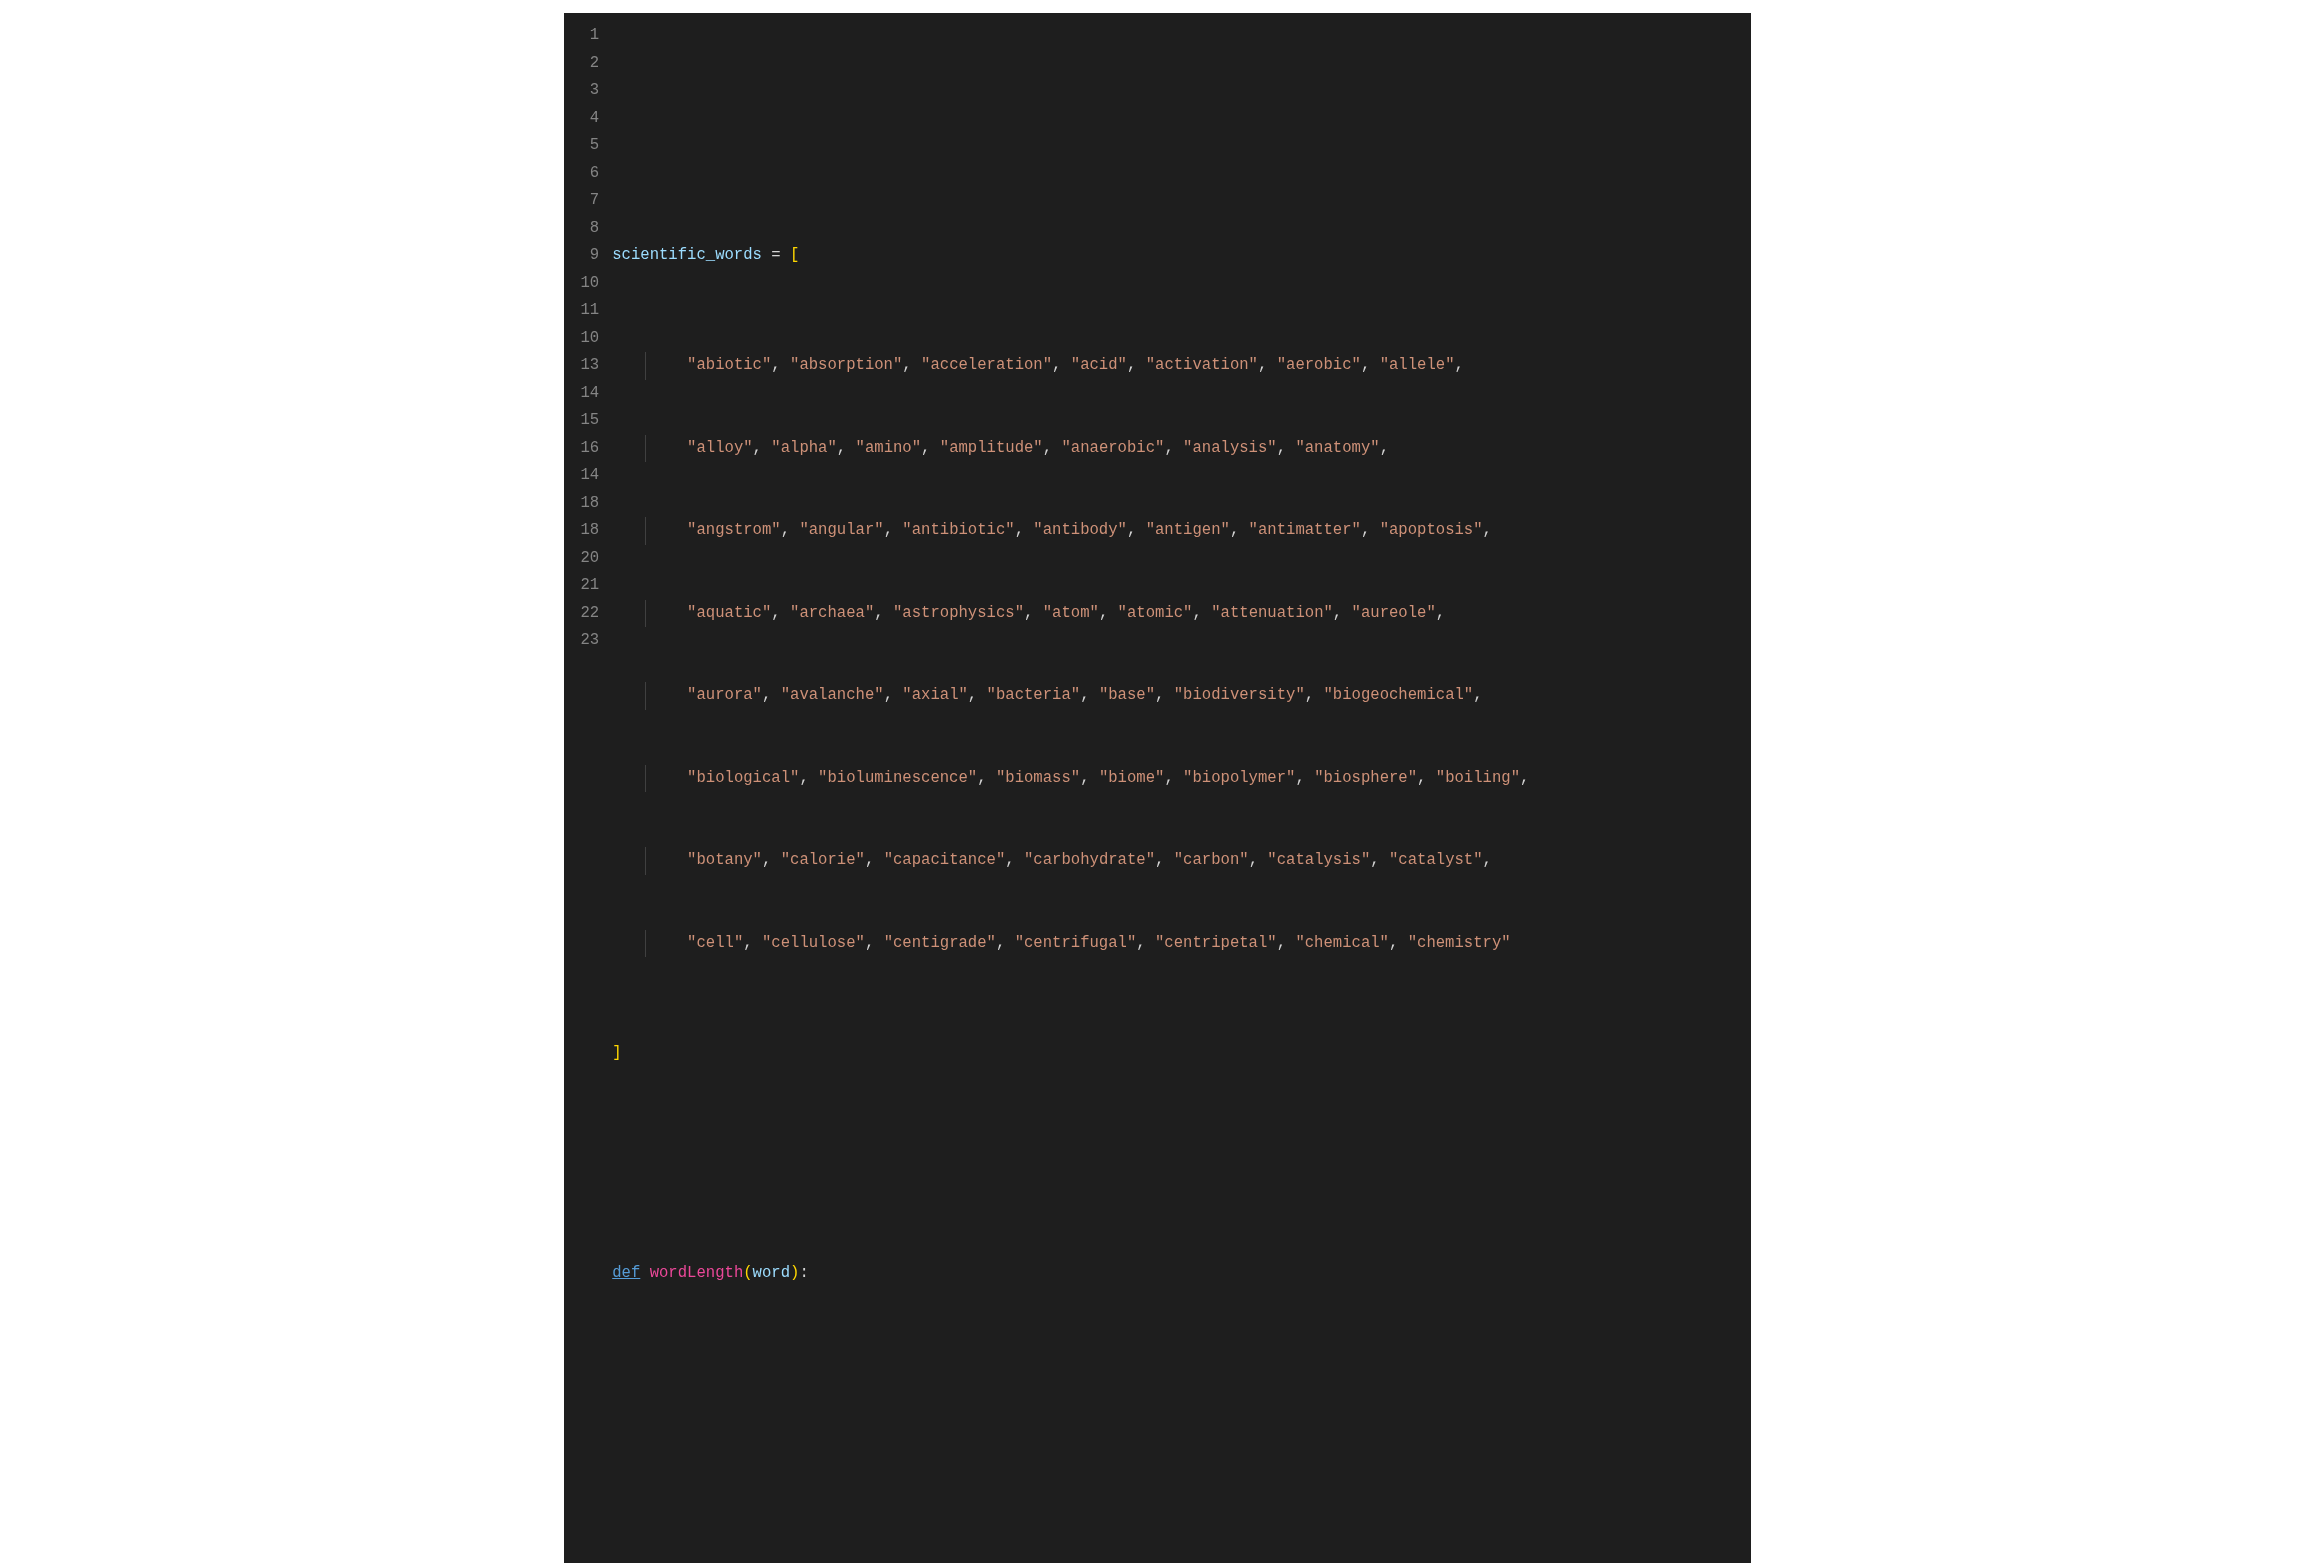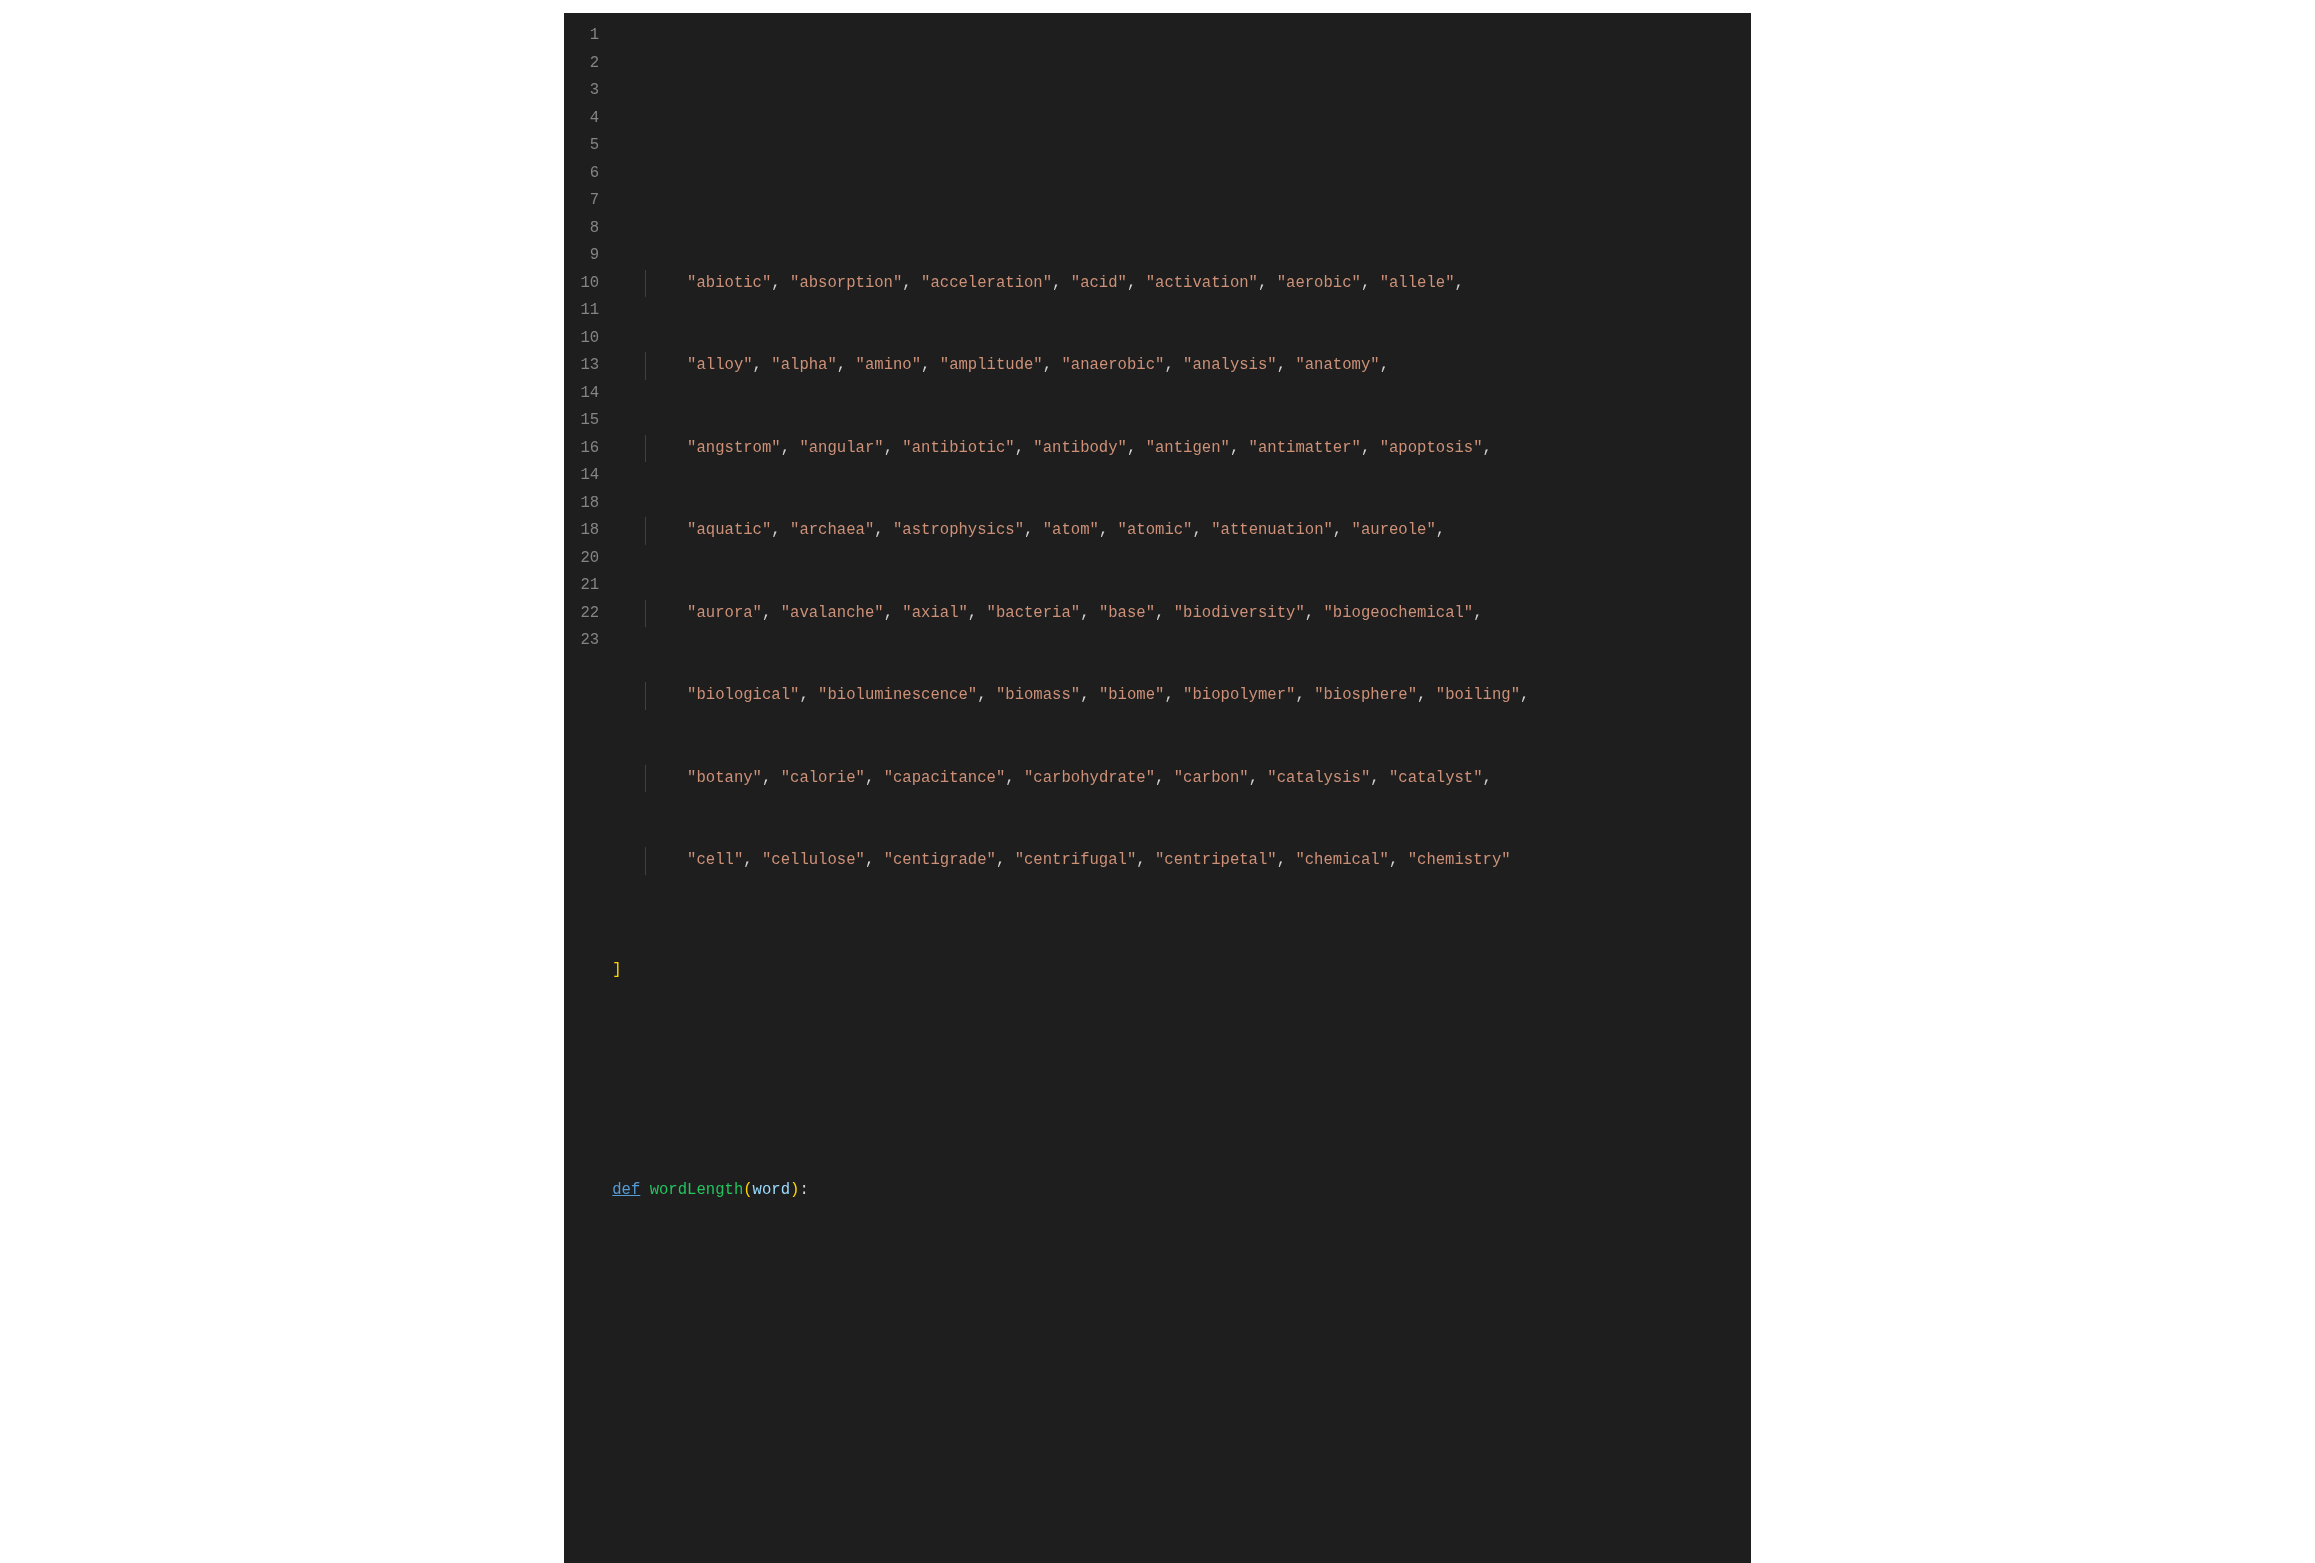--- a/index.html
+++ b/index.html
@@ -40,21 +40,21 @@
   .indent-guide {
     position: absolute;
     left: 0;
     top: 0;
     bottom: 0;
     border-left: 0.9px solid #404040;
   }
   .tok-kw     { color: #569cd6; text-decoration: underline; }
   .tok-mod    { color: #4ec9b0; }
   .tok-var    { color: #9cdcfe; }
-  .tok-func   { color: #22c55e; }
+  .tok-func   { color: #ec4899; }
   .tok-bltn   { color: #dcdcaa; }
   .tok-str    { color: #ce9178; }
   .tok-num    { color: #b5cea8; }
   .tok-punc   { color: #d4d4d4; }
   .tok-brkY   { color: #ffd700; }
   .tok-ctrl   { color: #c586c0; }
 </style>
 </head>
 <body>
 
@@ -85,20 +85,21 @@
         <div>21</div>
         <div>22</div>
         <div>23</div>
       </div>
 
       <div class="code">
         
         
         <div class="row"></div>
         
+        <div class="row"><span class="tok-var">scientific_words</span><span class="tok-punc"> = </span><span class="tok-brkY">[</span></div>
         
         <div class="row list-line"><span class="indent-guide" style="left: 33px;"></span>        <span class="tok-str">"abiotic"</span><span class="tok-punc">, </span><span class="tok-str">"absorption"</span><span class="tok-punc">, </span><span class="tok-str">"acceleration"</span><span class="tok-punc">, </span><span class="tok-str">"acid"</span><span class="tok-punc">, </span><span class="tok-str">"activation"</span><span class="tok-punc">, </span><span class="tok-str">"aerobic"</span><span class="tok-punc">, </span><span class="tok-str">"allele"</span><span class="tok-punc">,</span></div>
         <div class="row list-line"><span class="indent-guide" style="left: 33px;"></span>        <span class="tok-str">"alloy"</span><span class="tok-punc">, </span><span class="tok-str">"alpha"</span><span class="tok-punc">, </span><span class="tok-str">"amino"</span><span class="tok-punc">, </span><span class="tok-str">"amplitude"</span><span class="tok-punc">, </span><span class="tok-str">"anaerobic"</span><span class="tok-punc">, </span><span class="tok-str">"analysis"</span><span class="tok-punc">, </span><span class="tok-str">"anatomy"</span><span class="tok-punc">,</span></div>
         <div class="row list-line"><span class="indent-guide" style="left: 33px;"></span>        <span class="tok-str">"angstrom"</span><span class="tok-punc">, </span><span class="tok-str">"angular"</span><span class="tok-punc">, </span><span class="tok-str">"antibiotic"</span><span class="tok-punc">, </span><span class="tok-str">"antibody"</span><span class="tok-punc">, </span><span class="tok-str">"antigen"</span><span class="tok-punc">, </span><span class="tok-str">"antimatter"</span><span class="tok-punc">, </span><span class="tok-str">"apoptosis"</span><span class="tok-punc">,</span></div>
         <div class="row list-line"><span class="indent-guide" style="left: 33px;"></span>        <span class="tok-str">"aquatic"</span><span class="tok-punc">, </span><span class="tok-str">"archaea"</span><span class="tok-punc">, </span><span class="tok-str">"astrophysics"</span><span class="tok-punc">, </span><span class="tok-str">"atom"</span><span class="tok-punc">, </span><span class="tok-str">"atomic"</span><span class="tok-punc">, </span><span class="tok-str">"attenuation"</span><span class="tok-punc">, </span><span class="tok-str">"aureole"</span><span class="tok-punc">,</span></div>
         <div class="row list-line"><span class="indent-guide" style="left: 33px;"></span>        <span class="tok-str">"aurora"</span><span class="tok-punc">, </span><span class="tok-str">"avalanche"</span><span class="tok-punc">, </span><span class="tok-str">"axial"</span><span class="tok-punc">, </span><span class="tok-str">"bacteria"</span><span class="tok-punc">, </span><span class="tok-str">"base"</span><span class="tok-punc">, </span><span class="tok-str">"biodiversity"</span><span class="tok-punc">, </span><span class="tok-str">"biogeochemical"</span><span class="tok-punc">,</span></div>
         <div class="row list-line"><span class="indent-guide" style="left: 33px;"></span>        <span class="tok-str">"biological"</span><span class="tok-punc">, </span><span class="tok-str">"bioluminescence"</span><span class="tok-punc">, </span><span class="tok-str">"biomass"</span><span class="tok-punc">, </span><span class="tok-str">"biome"</span><span class="tok-punc">, </span><span class="tok-str">"biopolymer"</span><span class="tok-punc">, </span><span class="tok-str">"biosphere"</span><span class="tok-punc">, </span><span class="tok-str">"boiling"</span><span class="tok-punc">,</span></div>
         <div class="row list-line"><span class="indent-guide" style="left: 33px;"></span>        <span class="tok-str">"botany"</span><span class="tok-punc">, </span><span class="tok-str">"calorie"</span><span class="tok-punc">, </span><span class="tok-str">"capacitance"</span><span class="tok-punc">, </span><span class="tok-str">"carbohydrate"</span><span class="tok-punc">, </span><span class="tok-str">"carbon"</span><span class="tok-punc">, </span><span class="tok-str">"catalysis"</span><span class="tok-punc">, </span><span class="tok-str">"catalyst"</span><span class="tok-punc">,</span></div>
         <div class="row list-line"><span class="indent-guide" style="left: 33px;"></span>        <span class="tok-str">"cell"</span><span class="tok-punc">, </span><span class="tok-str">"cellulose"</span><span class="tok-punc">, </span><span class="tok-str">"centigrade"</span><span class="tok-punc">, </span><span class="tok-str">"centrifugal"</span><span class="tok-punc">, </span><span class="tok-str">"centripetal"</span><span class="tok-punc">, </span><span class="tok-str">"chemical"</span><span class="tok-punc">, </span><span class="tok-str">"chemistry"</span></div>
         

